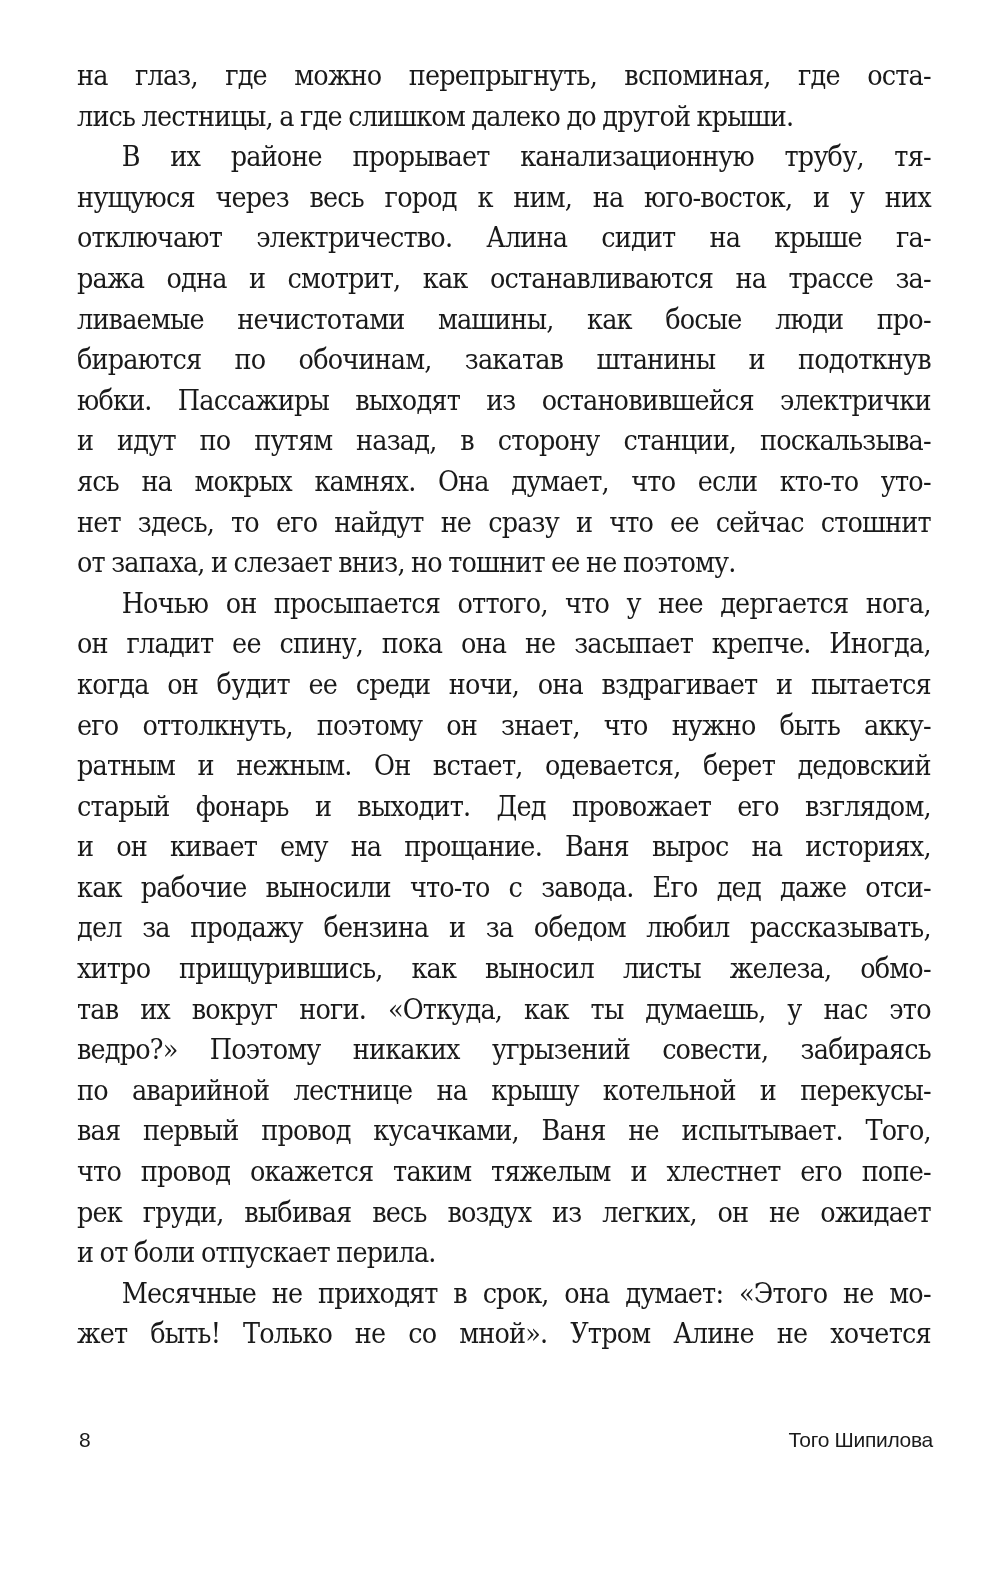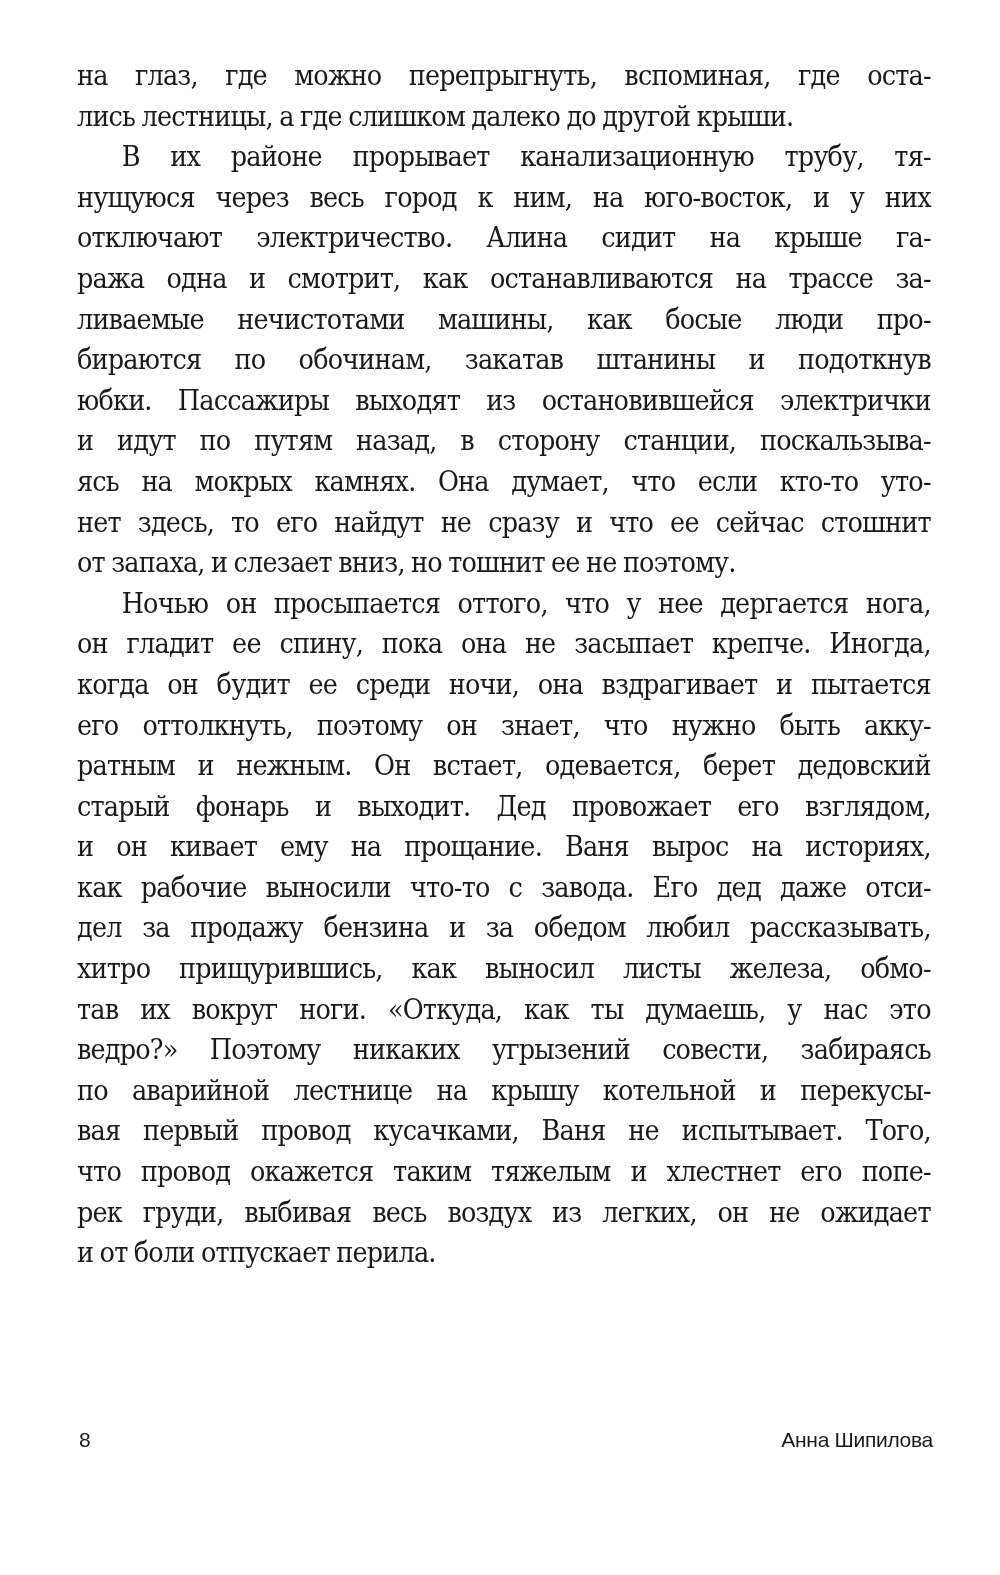--- a/index.html
+++ b/index.html
@@ -108,20 +108,24 @@
       <span class="line">хитро прищурившись, как выносил листы железа, обмо-</span>
       <span class="line">тав их вокруг ноги. «Откуда, как ты думаешь, у нас это</span>
       <span class="line">ведро?» Поэтому никаких угрызений совести, забираясь</span>
       <span class="line">по аварийной лестнице на крышу котельной и перекусы-</span>
       <span class="line">вая первый провод кусачками, Ваня не испытывает. Того,</span>
       <span class="line">что провод окажется таким тяжелым и хлестнет его попе-</span>
       <span class="line">рек груди, выбивая весь воздух из легких, он не ожидает</span>
       <span class="line last">и от боли отпускает перила.</span>
     </div>
 
+    <div>
+      <span class="line indent">Месячные не приходят в срок, она думает: «Этого не мо-</span>
+      <span class="line">жет быть! Только не со мной». Утром Алине не хочется</span>
+    </div>
 
   </div>
 
   <div class="footer">
     <span class="page-number">8</span>
-    <span class="author-name">Анна Шипилова</span>
+    <span class="author-name">Того Шипилова</span>
   </div>
 </div>
 
 </body></html>

